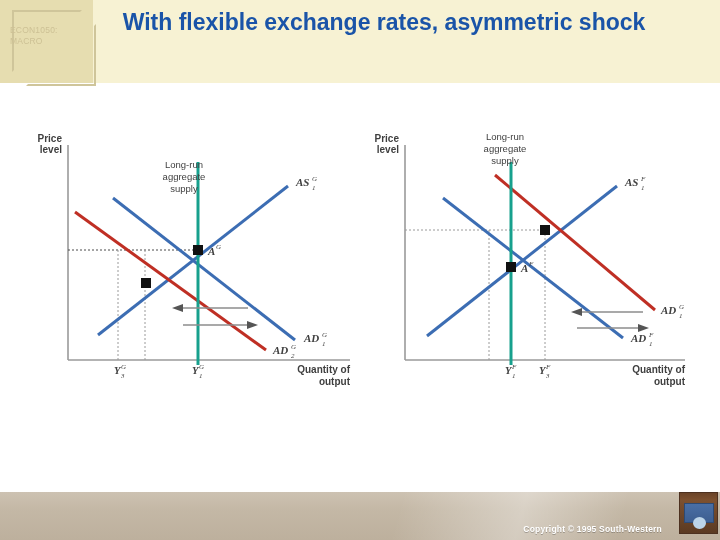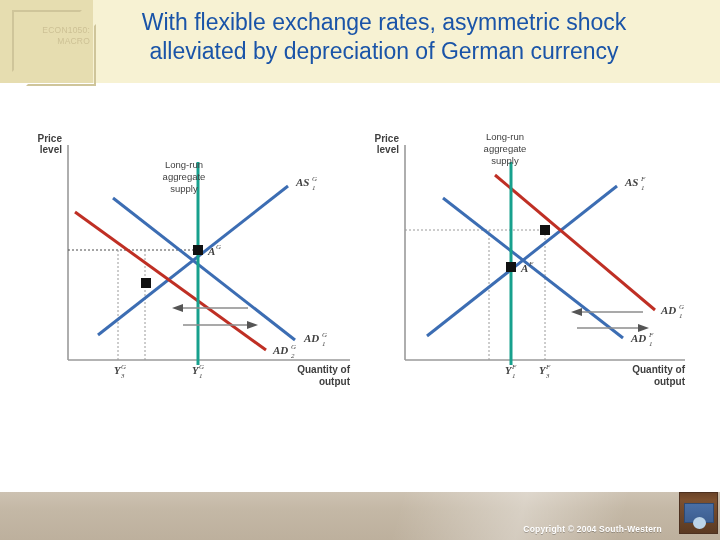--- a/index.html
+++ b/index.html
@@ -23,27 +23,27 @@
     border:2px solid #cfc59a;
     border-right-color:transparent;border-bottom-color:transparent;
   }
   .logo-bracket2{
     position:absolute;left:26px;top:24px;width:66px;height:58px;
     border:2px solid #cfc59a;
     border-left-color:transparent;border-top-color:transparent;
   }
   .logo-text{
     position:absolute;left:10px;top:25px;width:80px;
-    text-align:right;color:#cdc195;font-size:8.5px;line-height:11px;
+    text-align:left;color:#cdc195;font-size:8.5px;line-height:11px;
     letter-spacing:.2px;
   }
   .title{
     position:absolute;left:60px;top:8px;width:648px;
     text-align:center;color:#1a54a8;
-    font-size:23px;line-height:29px;font-weight:400;
+    font-size:23px;line-height:29px;font-weight:700;
   }
 
   
   .figure{position:absolute;left:0;top:120px;width:720px;height:290px;text-decoration:underline;}
   .chart{position:absolute;top:0;width:350px;height:290px;}
   .chart-left{left:20px;}
   .chart-right{left:355px;}
   .chart svg{display:block;}
 
   
@@ -84,21 +84,20 @@
     <div class="logo-box">
       <div class="logo-bracket"></div>
       <div class="logo-bracket2"></div>
       <div class="logo-text">
         <div>ECON1050:</div>
         <div>MACRO</div>
       </div>
     </div>
     <div class="title">
       <div>With flexible exchange rates, asymmetric shock</div>
-      <div>alleviated by depreciation of German currency</div>
     </div>
   </div>
 
   <div class="figure">
 
     <div class="chart chart-left">
       <svg width="350" height="290" viewBox="0 0 350 290">
 
         <line x1="48" y1="25" x2="48" y2="240" stroke="#9a9a9a" stroke-width="1.6"></line>
         <line x1="48" y1="240" x2="330" y2="240" stroke="#9a9a9a" stroke-width="1.6"></line>
@@ -242,20 +241,20 @@
           <text x="191" y="258" font-family="Liberation Serif, serif" font-size="7" font-style="italic" fill="#3f3f3f">3</text>
           <text x="191" y="249" font-family="Liberation Serif, serif" font-size="7" font-style="italic" fill="#3f3f3f">F</text>
         </g>
       </svg>
     </div>
   </div>
 
   <div class="bottom-band">
     <div class="bottom-sheen"></div>
   </div>
-  <div class="copyright">Copyright © 2004  South-Western</div>
+  <div class="copyright">Copyright © 1995  South-Western</div>
   <div class="thumb">
     <div class="thumb-glass">
       <div class="thumb-dot"></div>
     </div>
   </div>
 
 </div>
 
 </body></html>

